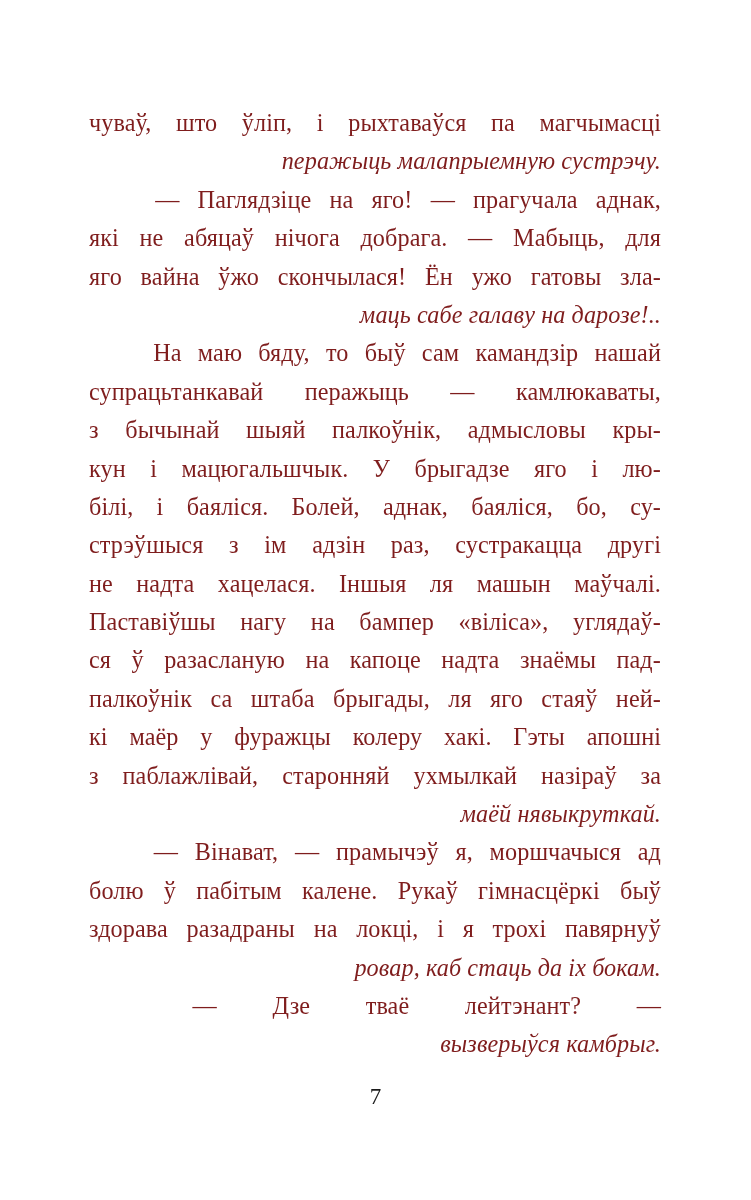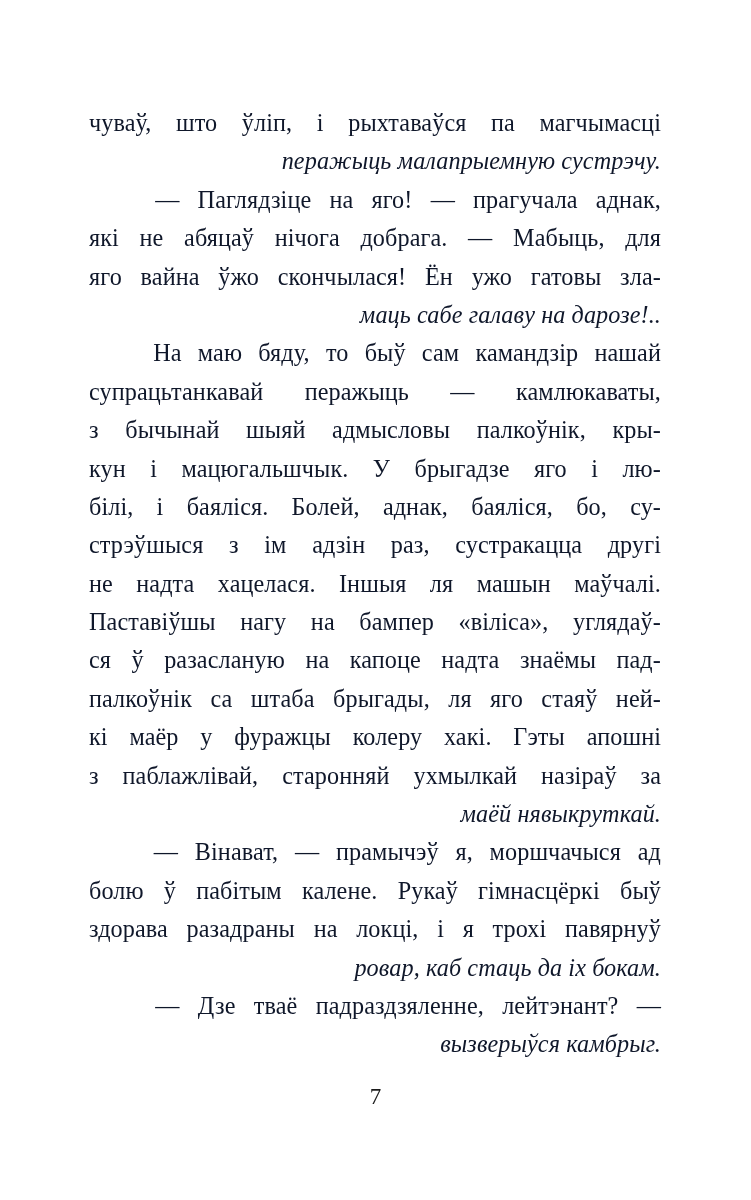--- a/index.html
+++ b/index.html
@@ -32,21 +32,21 @@
 
   
   .ln {
     display: block;
     width: 100%;
     height: 38.4px;
     line-height: 38.4px;
     font-size: 24.2px;
     letter-spacing: 0.1px;
     white-space: nowrap;
-    color: #0f172a;
+    color: #7f1d1d;
     text-rendering: optimizeLegibility;
   }
 
   
   .ln.just {
     display: flex;
     justify-content: space-between;
     white-space: normal;
   }
   .ln.just > span {
@@ -138,22 +138,22 @@
       <div class="ln just">
         <span>супрацьтанкавай</span>
         <span>перажыць</span>
         <span>—</span>
         <span>камлюкаваты,</span>
       </div>
       <div class="ln just">
         <span>з</span>
         <span>бычынай</span>
         <span>шыяй</span>
+        <span>палкоўнік,</span>
         <span>адмысловы</span>
-        <span>палкоўнік,</span>
         <span>кры-</span>
       </div>
       <div class="ln just">
         <span>кун</span>
         <span>і</span>
         <span>мацюгальшчык.</span>
         <span>У</span>
         <span>брыгадзе</span>
         <span>яго</span>
         <span>і</span>
@@ -262,21 +262,20 @@
         <span>я</span>
         <span>трохі</span>
         <span>павярнуў</span>
       </div>
       <div class="ln last">ровар, каб стаць да іх бокам.</div>
       <div class="ln just">
         <span class="indent-space"></span>
         <span>—</span>
         <span>Дзе</span>
         <span>тваё</span>
-        <span>падраздзяленне,</span>
         <span>лейтэнант?</span>
         <span>—</span>
       </div>
       <div class="ln last">вызверыўся камбрыг.</div>
     </div>
 
   <div class="folio">7</div>
 
 </div>
 

